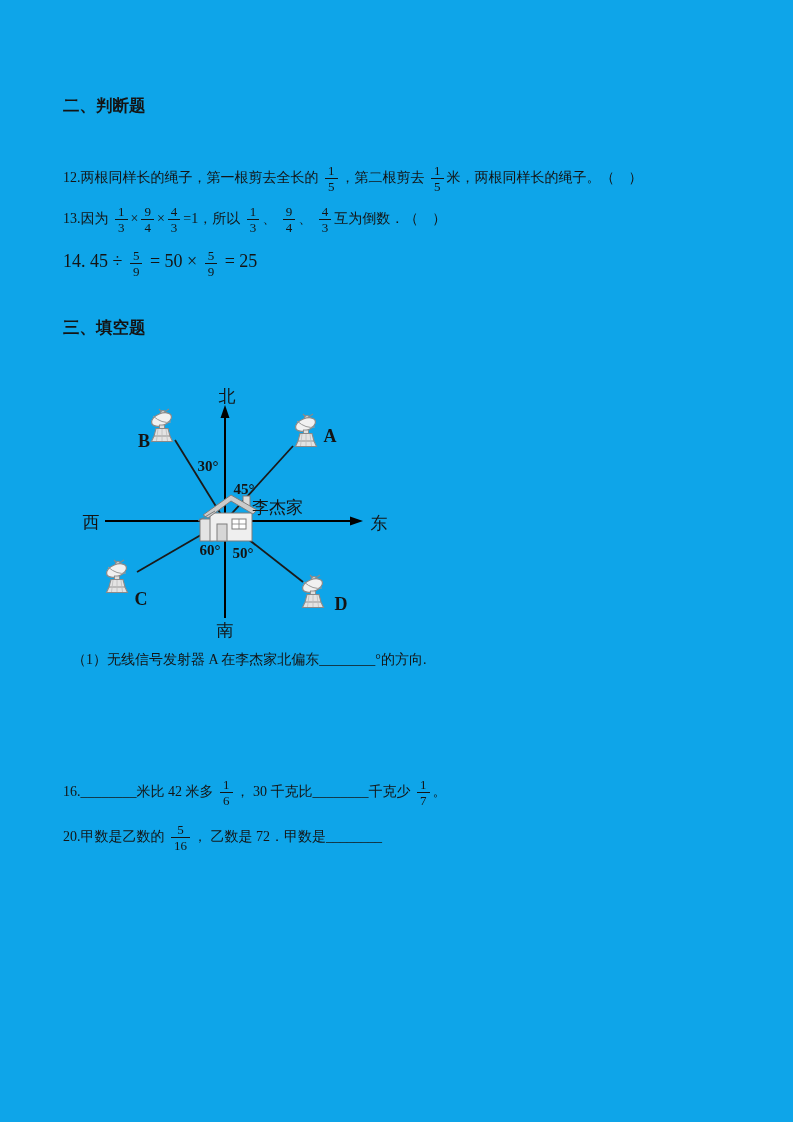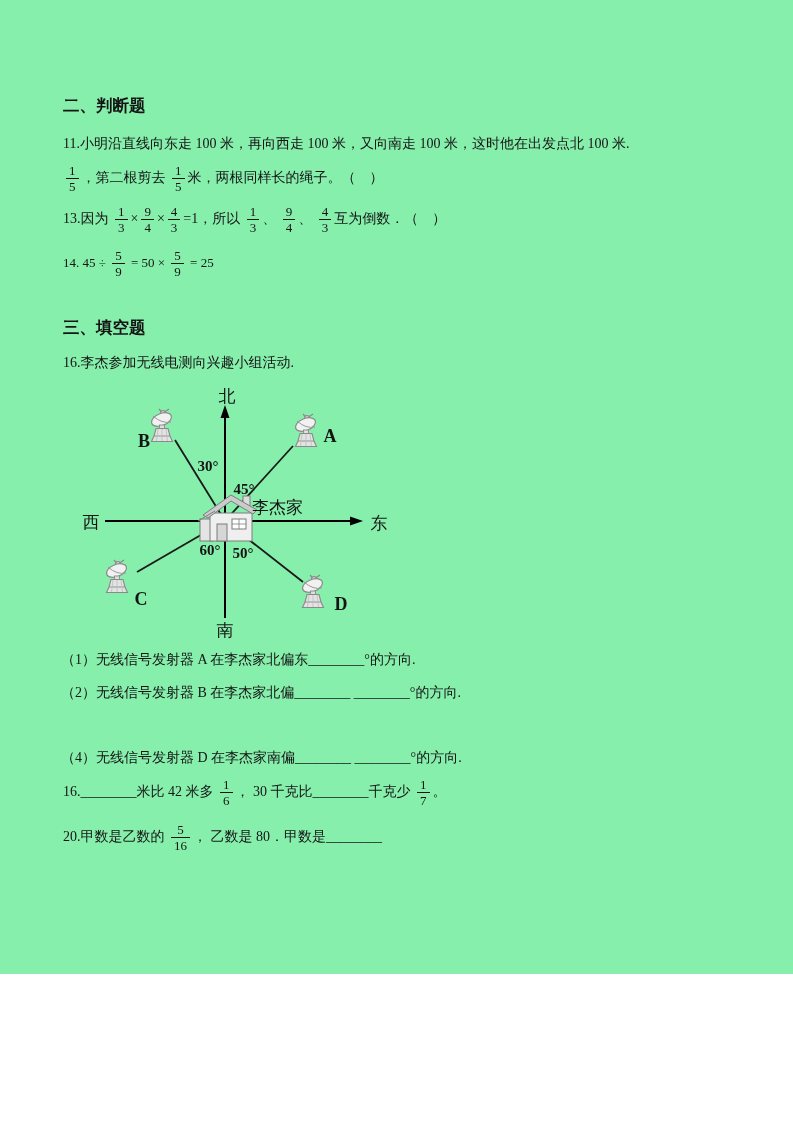--- a/index.html
+++ b/index.html
@@ -1,41 +1,41 @@
 <!DOCTYPE html>
 <html><head>
 <meta charset="utf-8">
 <style>
   * { box-sizing: border-box; }
   html,body { margin:0; padding:0; background:#ffffff; }
   .page {
     position: relative;
     width: 793px;
-    height: 974px;
-    background: #86efac;
+    height: 1122px;
+    background: #0ea5e9;
     font-family: "Liberation Serif", "DejaVu Serif", serif;
     color: #141414;
     overflow: hidden;
   }
   .line {
     position: absolute;
     left: 63px;
     font-size: 14px;
     line-height: 18px;
     white-space: pre;
   }
   .heading {
     position: absolute;
     left: 63px;
     font-size: 16.5px;
     font-weight: bold;
     white-space: pre;
   }
-  .sub { left: 61px; }
-  .math { font-size: 13px; }
+  .sub { left: 72px; }
+  .math { font-size: 18px; }
   .frac {
     display: inline-block;
     vertical-align: middle;
     text-align: center;
     margin: 0 3px;
     font-size: 13px;
   }
   .fn { display: block; border-bottom: 1.4px solid #141414; padding: 0 3px; line-height: 15px; }
   .fd { display: block; padding: 0 3px; line-height: 15px; }
   .diagram {
@@ -45,32 +45,30 @@
   }
   .svgtext { font-family: "Liberation Serif", "DejaVu Serif", serif; fill: #141414; }
 </style>
 </head>
 <body>
 
 <div class="page">
 
   <div class="heading" style="top:95px">二、判断题</div>
 
-  <div class="line" style="top:135px">11.小明沿直线向东走 100 米，再向西走 100 米，又向南走 100 米，这时他在出发点北 100 米.</div>
 
-  <div class="line" style="top:163px"><span class="frac"><span class="fn">1</span><span class="fd">5</span></span><span>，第二根剪去 </span><span class="frac"><span class="fn">1</span><span class="fd">5</span></span><span>米，两根同样长的绳子。（　）</span></div>
+  <div class="line" style="top:163px"><span>12.两根同样长的绳子，第一根剪去全长的 </span><span class="frac"><span class="fn">1</span><span class="fd">5</span></span><span>，第二根剪去 </span><span class="frac"><span class="fn">1</span><span class="fd">5</span></span><span>米，两根同样长的绳子。（　）</span></div>
 
   <div class="line" style="top:204px"><span>13.因为 </span><span class="frac"><span class="fn">1</span><span class="fd">3</span></span><span>×</span><span class="frac"><span class="fn">9</span><span class="fd">4</span></span><span>×</span><span class="frac"><span class="fn">4</span><span class="fd">3</span></span><span>=1，所以 </span><span class="frac"><span class="fn">1</span><span class="fd">3</span></span><span>、 </span><span class="frac"><span class="fn">9</span><span class="fd">4</span></span><span>、 </span><span class="frac"><span class="fn">4</span><span class="fd">3</span></span><span>互为倒数．（　）</span></div>
 
   <div class="line" style="top:248px"><span class="math">14. 45 ÷ </span><span class="frac"><span class="fn">5</span><span class="fd">9</span></span><span class="math"> = 50 × </span><span class="frac"><span class="fn">5</span><span class="fd">9</span></span><span class="math"> = 25</span></div>
 
 
   <div class="heading" style="top:317px">三、填空题</div>
 
-  <div class="line" style="top:354px">16.李杰参加无线电测向兴趣小组活动.</div>
 
   <svg class="diagram" width="340" height="260" viewBox="0 0 340 260" xmlns="http://www.w3.org/2000/svg" xmlns:xlink="http://www.w3.org/1999/xlink">
     <defs>
       <g id="dish">
         <line x1="-5" y1="-11" x2="7" y2="-19" stroke="#8a8a8a" stroke-width="1.2"></line>
         <line x1="-3" y1="-19" x2="5" y2="-10" stroke="#8a8a8a" stroke-width="1.2"></line>
         <circle cx="1" cy="-15" r="2.4" fill="#f4f4f4" stroke="#8a8a8a" stroke-width="1.1"></circle>
         <ellipse cx="-0.5" cy="-8.5" rx="10.5" ry="6" transform="rotate(-22 -0.5 -8.5)" fill="#f1f1f1" stroke="#8a8a8a" stroke-width="1.2"></ellipse>
         <path d="M -9,-12 Q 0,-4 9,-6" fill="none" stroke="#9a9a9a" stroke-width="1"></path>
         <rect x="-2.5" y="-3" width="5" height="3.5" fill="#dedede" stroke="#8a8a8a" stroke-width="0.9"></rect>
@@ -120,20 +118,18 @@
     <text class="svgtext" x="150" y="172" font-size="15" font-weight="bold" text-anchor="middle">60°</text>
     <text class="svgtext" x="183" y="175" font-size="15" font-weight="bold" text-anchor="middle">50°</text>
 
     <text class="svgtext" x="84" y="64" font-size="18" font-weight="bold" text-anchor="middle">B</text>
     <text class="svgtext" x="270" y="59" font-size="18" font-weight="bold" text-anchor="middle">A</text>
     <text class="svgtext" x="81" y="222" font-size="18" font-weight="bold" text-anchor="middle">C</text>
     <text class="svgtext" x="281" y="227" font-size="18" font-weight="bold" text-anchor="middle">D</text>
   </svg>
 
   <div class="line sub" style="top:651px">（1）无线信号发射器 A 在李杰家北偏东________°的方向.</div>
-  <div class="line sub" style="top:684px">（2）无线信号发射器 B 在李杰家北偏________ ________°的方向.</div>
-  <div class="line sub" style="top:749px">（4）无线信号发射器 D 在李杰家南偏________ ________°的方向.</div>
 
   <div class="line" style="top:777px"><span>16.________米比 42 米多 </span><span class="frac"><span class="fn">1</span><span class="fd">6</span></span><span>， 30 千克比________千克少 </span><span class="frac"><span class="fn">1</span><span class="fd">7</span></span><span>。</span></div>
 
-  <div class="line" style="top:822px"><span>20.甲数是乙数的 </span><span class="frac"><span class="fn">5</span><span class="fd">16</span></span><span>， 乙数是 80．甲数是________</span></div>
+  <div class="line" style="top:822px"><span>20.甲数是乙数的 </span><span class="frac"><span class="fn">5</span><span class="fd">16</span></span><span>， 乙数是 72．甲数是________</span></div>
 
 </div>
 
 </body></html>

